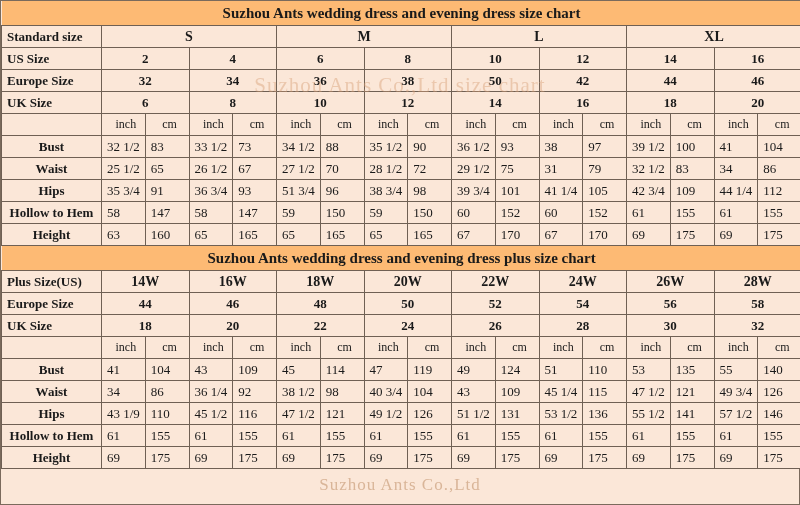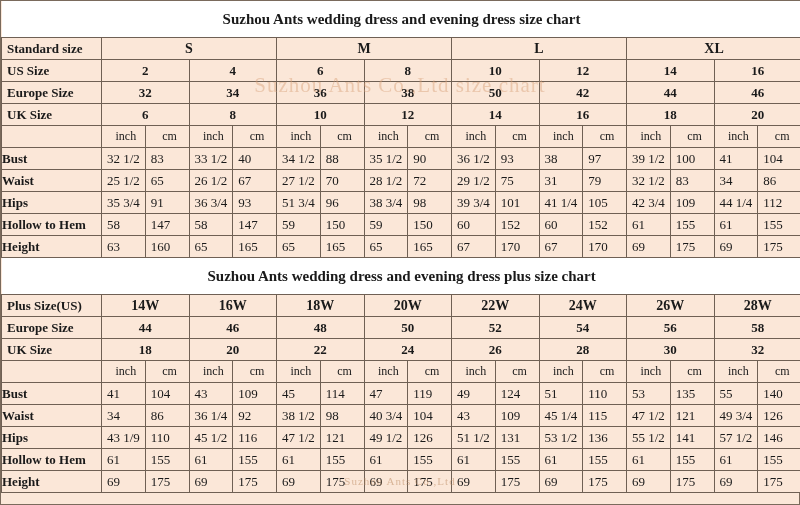--- a/index.html
+++ b/index.html
@@ -28,51 +28,51 @@
     width: 100%;
     text-align: center;
     color: rgba(214, 160, 120, 0.45);
     font-size: 21px;
     font-family: "Liberation Serif", serif;
     letter-spacing: 1px;
     pointer-events: none;
     user-select: none;
   }
   .wm1 { top: 72px; }
-  .wm2 { top: 474px; font-size: 11px; color: rgba(190,140,100,0.55); }
+  .wm2 { top: 474px; font-size: 17px; color: rgba(190,140,100,0.55); }
 
   table {
     border-collapse: collapse;
     width: 100%;
     table-layout: fixed;
   }
   td, th {
     border: 1px solid #6f6054;
     font-size: 13px;
     text-align: center;
     padding: 0;
     height: 21px;
     line-height: 21px;
     background: #fbe7d8;
     font-family: "Liberation Serif", serif;
   }
   .title-cell {
     font-weight: bold;
     font-size: 15px;
-    height: 36px;
+    height: 24px;
     line-height: 24px;
-    background: #ffffff;
+    background: #fdba74;
     border-left: none;
     border-right: none;
     border-top: none;
   }
   .title-row-top td { border-top: none; }
   .rowlabel {
     font-weight: bold;
-    text-align: left;
+    text-align: center;
     font-size: 13px;
   }
   .bold { font-weight: bold; }
   .left {
     text-align: left;
     padding-left: 5px;
   }
   .unit { font-size: 12px; text-align: center; padding-left: 5px; }
   .sizegrp { font-weight: bold; font-size: 14px; }
   .val { text-align: left; padding-left: 5px; font-size: 13px; }
@@ -154,21 +154,21 @@
         <td class="unit">cm</td>
         <td class="unit">inch</td>
         <td class="unit">cm</td>
       </tr>
 
       <tr>
         <td class="rowlabel">Bust</td>
         <td class="val">32 1/2</td>
         <td class="val">83</td>
         <td class="val">33 1/2</td>
-        <td class="val">40</td>
+        <td class="val">73</td>
         <td class="val">34 1/2</td>
         <td class="val">88</td>
         <td class="val">35 1/2</td>
         <td class="val">90</td>
         <td class="val">36 1/2</td>
         <td class="val">93</td>
         <td class="val">38</td>
         <td class="val">97</td>
         <td class="val">39 1/2</td>
         <td class="val">100</td>

